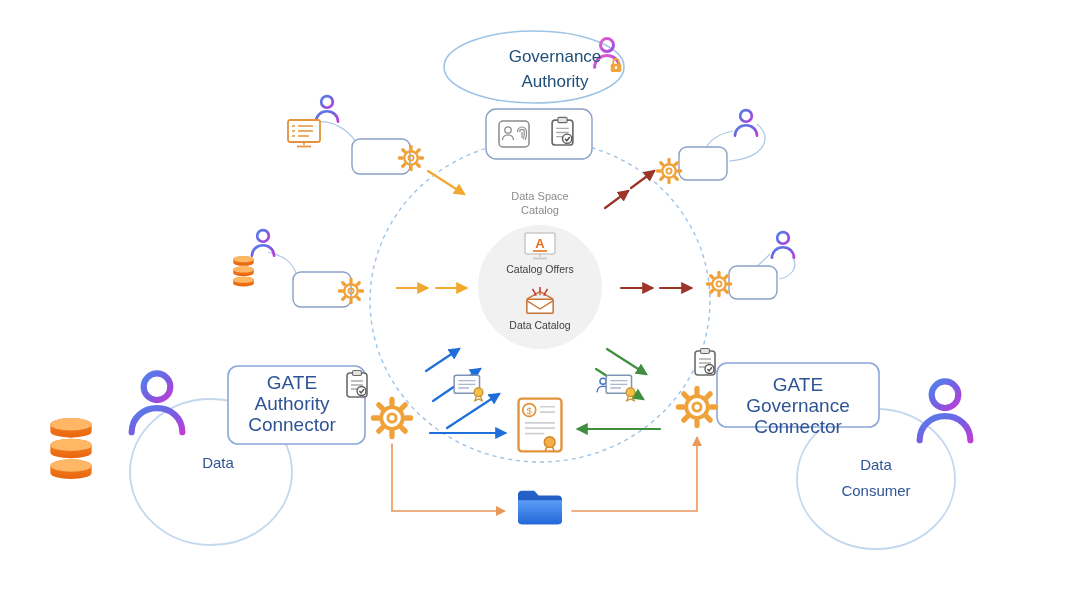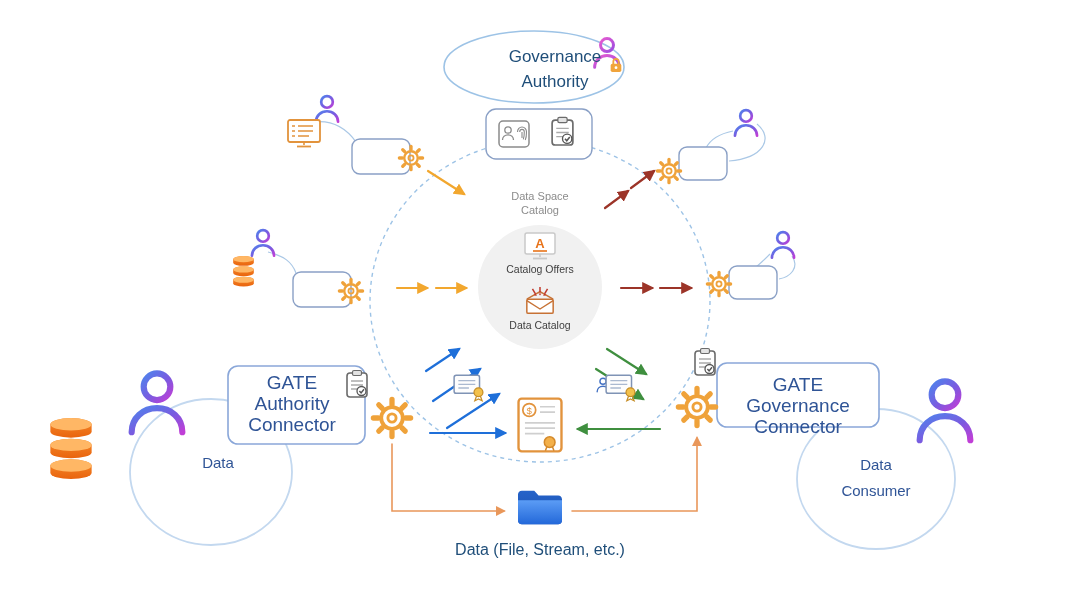--- a/index.html
+++ b/index.html
@@ -302,17 +302,14 @@
 
   <div class="lbl t-big" style="left:148px;top:450px;width:140px;">
     <span class="ln">Data</span>
   </div>
 
   <div class="lbl t-big" style="left:806px;top:452px;width:140px;">
     <span class="ln">Data</span>
     <span class="ln">Consumer</span>
   </div>
 
-  <div class="lbl t-data" style="left:410px;top:540px;width:260px;">
-    <span class="ln">Data (File, Stream, etc.)</span>
-  </div>
 
 </div>
 
 </body></html>

